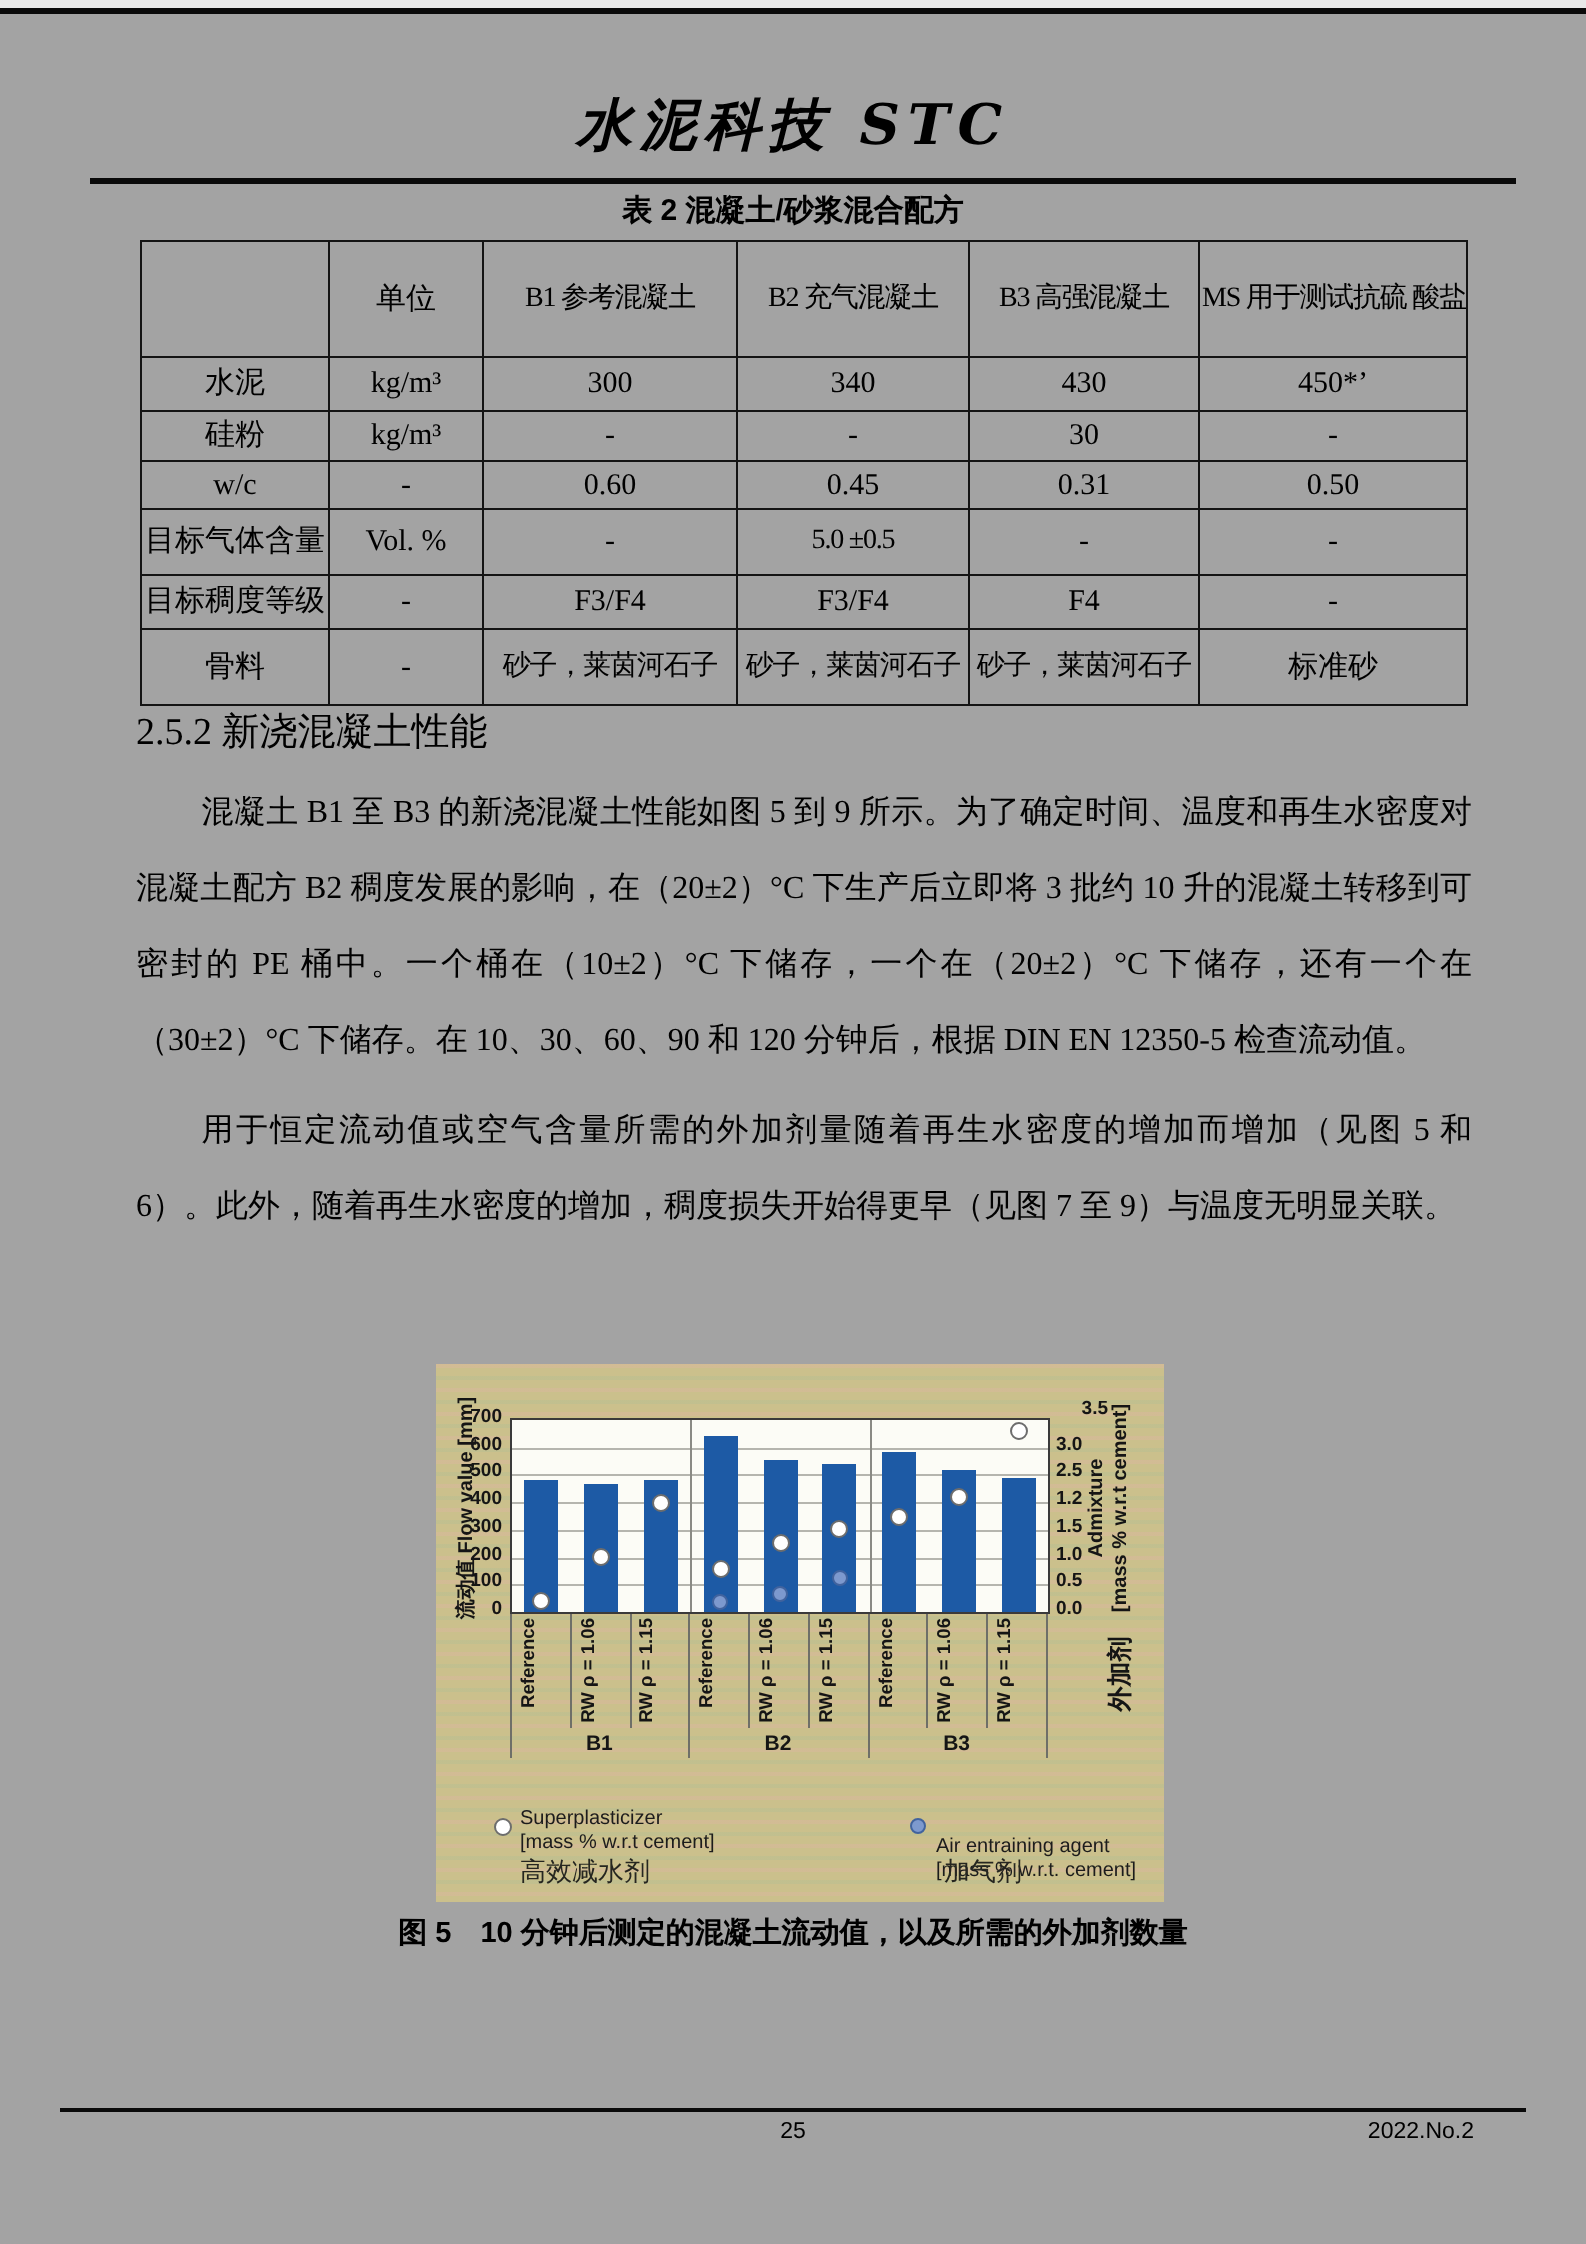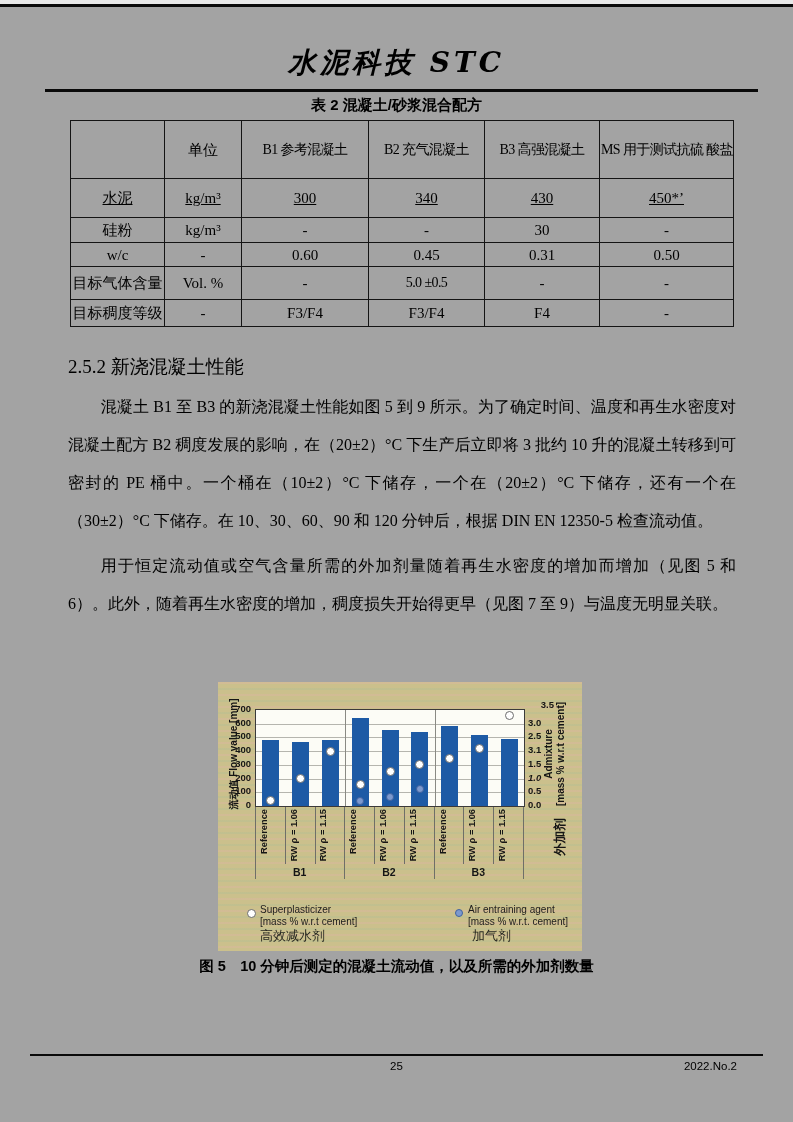--- a/index.html
+++ b/index.html
@@ -84,21 +84,21 @@
           <td class="tight">B1
 参考混凝土</td>
           <td class="tight">B2
 充气混凝土</td>
           <td class="tight">B3
 高强混凝土</td>
           <td class="tight">MS
 用于测试抗硫
 酸盐的砂浆</td>
         </tr>
-        <tr style="height: 39px; text-decoration: underline;">
+        <tr style="height: 27px;">
           <td>水泥</td>
           <td>kg/m³</td>
           <td>300</td>
           <td>340</td>
           <td>430</td>
           <td>450*’</td>
         </tr>
         <tr style="height: 25px;">
           <td>硅粉</td>
           <td>kg/m³</td>
@@ -123,20 +123,28 @@
           <td>-</td>
           <td>-</td>
         </tr>
         <tr style="height: 27px;">
           <td>目标稠度等级</td>
           <td>-</td>
           <td>F3/F4</td>
           <td>F3/F4</td>
           <td>F4</td>
           <td>-</td>
+        </tr>
+        <tr style="height: 38px;">
+          <td>骨料</td>
+          <td>-</td>
+          <td class="tight">砂子，莱茵河石子</td>
+          <td class="tight">砂子，莱茵河石子</td>
+          <td class="tight">砂子，莱茵河石子</td>
+          <td>标准砂</td>
         </tr>
       </tbody>
   </table>
 
   <div class="text-block">
     <h3 class="section-heading">2.5.2 新浇混凝土性能</h3>
     <p class="para">混凝土 B1 至 B3 的新浇混凝土性能如图 5 到 9 所示。为了确定时间、温度和再生水密度对混凝土配方 B2 稠度发展的影响，在（20±2）°C 下生产后立即将 3 批约 10 升的混凝土转移到可密封的 PE 桶中。一个桶在（10±2）°C 下储存，一个在（20±2）°C 下储存，还有一个在（30±2）°C 下储存。在 10、30、60、90 和 120 分钟后，根据 DIN EN 12350-5 检查流动值。</p>
     <p class="para">用于恒定流动值或空气含量所需的外加剂量随着再生水密度的增加而增加（见图 5 和 6）。此外，随着再生水密度的增加，稠度损失开始得更早（见图 7 至 9）与温度无明显关联。</p>
   </div>
 
@@ -175,23 +183,23 @@
   <div class="ytick left" style="top: 118px;">0</div>
       <div class="ytick left" style="top: 104.286px;">100</div>
       <div class="ytick left" style="top: 90.5714px;">200</div>
       <div class="ytick left" style="top: 76.8571px;">300</div>
       <div class="ytick left" style="top: 63.1429px;">400</div>
       <div class="ytick left" style="top: 49.4286px;">500</div>
       <div class="ytick left" style="top: 35.7143px;">600</div>
       <div class="ytick left" style="top: 22px;">700</div>
       <div class="ytick right" style="top: 118px;">0.0</div>
       <div class="ytick right" style="top: 104.286px;">0.5</div>
-      <div class="ytick right" style="top: 90.5714px; font-style: italic;">1.0</div>
+      <div class="ytick right" style="top: 90.5714px;">1.0</div>
       <div class="ytick right" style="top: 76.8571px;">1.5</div>
-      <div class="ytick right" style="top: 63.1429px;">3.1</div>
+      <div class="ytick right" style="top: 63.1429px;">1.2</div>
       <div class="ytick right" style="top: 49.4286px;">2.5</div>
       <div class="ytick right" style="top: 35.7143px;">3.0</div>
       <div class="ytick right" style="top: 18px; text-align: right;">3.5</div>
       <div class="xlab" style="left: 16.8889px; top: 150px;">Reference</div>
       <div class="xlab" style="left: 46.6667px; top: 150px;">RW ρ = 1.06</div>
       <div class="xlab" style="left: 76.4444px; top: 150px;">RW ρ = 1.15</div>
       <div class="xlab" style="left: 106.222px; top: 150px;">Reference</div>
       <div class="xlab" style="left: 136px; top: 150px;">RW ρ = 1.06</div>
       <div class="xlab" style="left: 165.778px; top: 150px;">RW ρ = 1.15</div>
       <div class="xlab" style="left: 195.556px; top: 150px;">Reference</div>
@@ -216,21 +224,21 @@
         <div class="l2">[mass % w.r.t cement]</div>
       </div>
       <div class="axlabel" style="left: 312px; top: 149px; width: 60px; font-size: 12.5px;">外加剂</div>
       <div class="legend-circle pt white-circle" style="left: 29px; top: 227px;"></div>
       <div class="legend-text" style="left: 42px; top: 222px;">
         <div>Superplasticizer</div>
         <div>[mass % w.r.t cement]</div>
       </div>
       <div class="legend-cn" style="left: 42px; top: 245px;">高效减水剂</div>
       <div class="legend-circle pt blue-circle" style="left: 237px; top: 227px;"></div>
-      <div class="legend-text" style="left: 250px; top: 222px;">
+      <div class="legend-text" style="left: 250px; top: 236px;">
         <div>Air entraining agent</div>
         <div>[mass % w.r.t. cement]</div>
       </div>
       <div class="legend-cn" style="left: 254px; top: 245px;">加气剂</div>
     </div>
 
   <div class="fig-caption">图 5　10 分钟后测定的混凝土流动值，以及所需的外加剂数量</div>
 
   <div class="foot-rule"></div>
   <div class="page-number">25</div>

